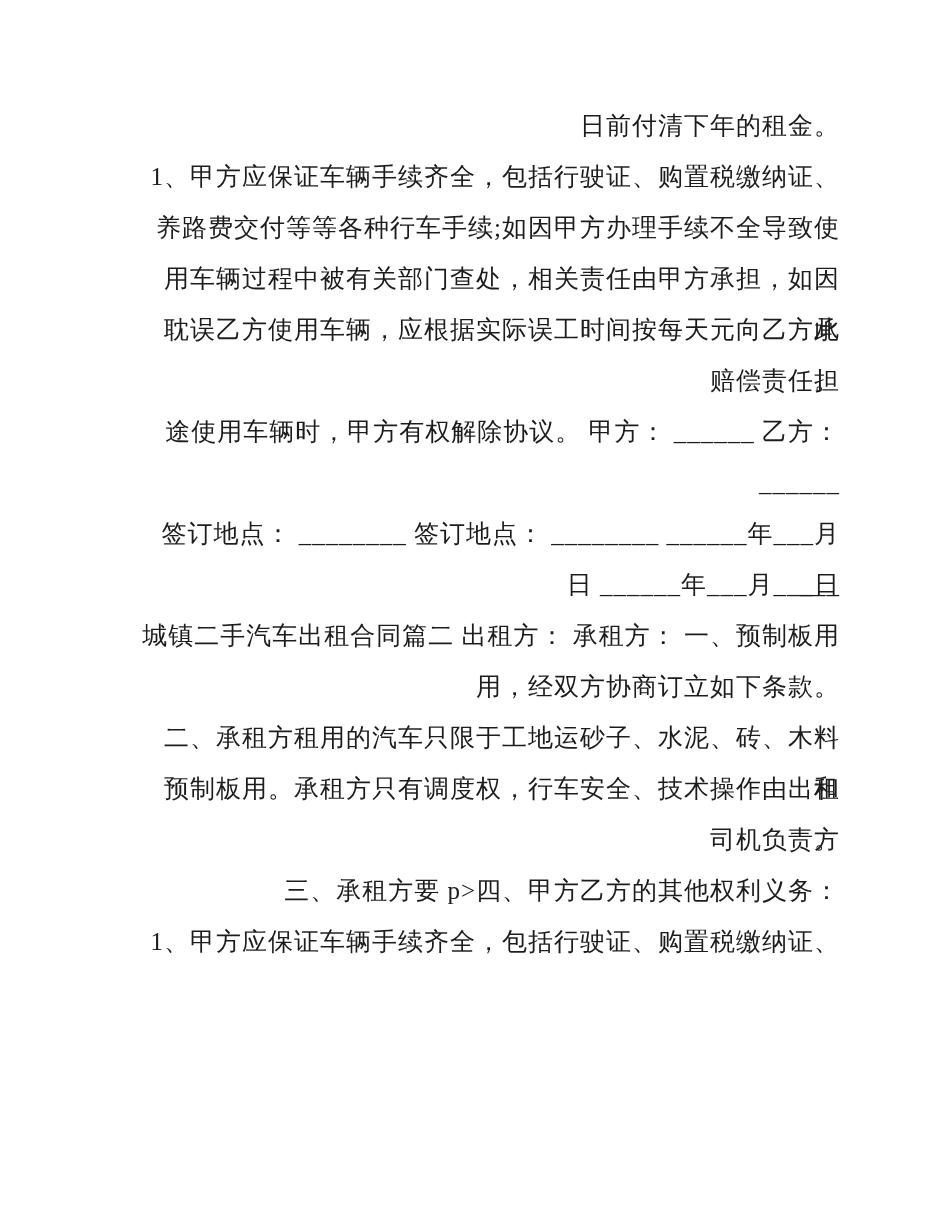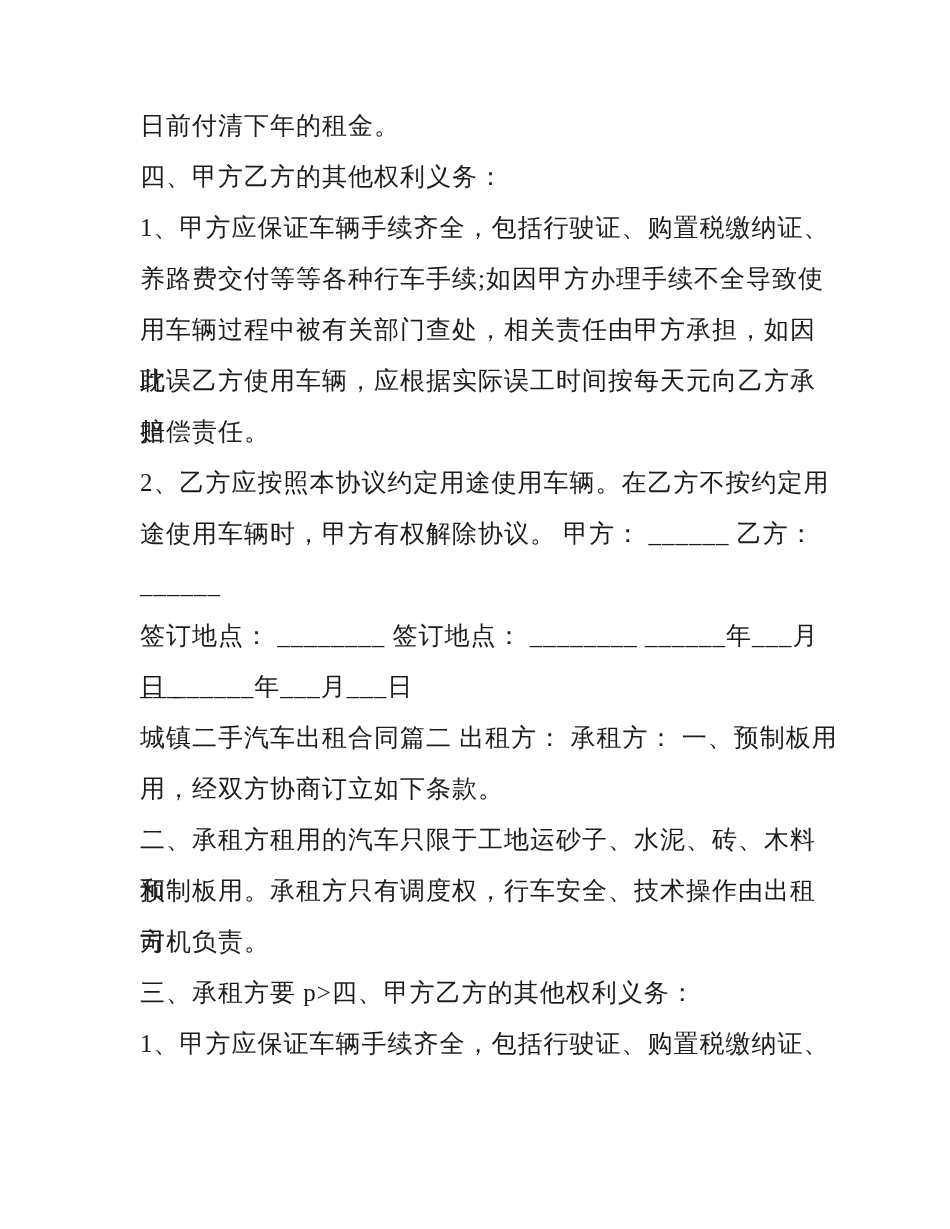--- a/index.html
+++ b/index.html
@@ -20,36 +20,34 @@
     background: #ffffff;
     font-family: "Liberation Serif", "DejaVu Serif", serif;
     font-size: 25px;
     color: #1c1c1c;
     letter-spacing: 1px;
   }
   .doc-line {
     line-height: 51px;
     height: 51px;
     white-space: pre-wrap;
-    text-align: left;
+    text-align: right;
     overflow: visible;
   }
 </style>
 </head>
 <body>
 
 <div class="doc-page">
   <div class="doc-line">日前付清下年的租金。</div>
-  <div class="doc-line">四、甲方乙方的其他权利义务：</div>
   <div class="doc-line">1、甲方应保证车辆手续齐全，包括行驶证、购置税缴纳证、</div>
   <div class="doc-line">养路费交付等等各种行车手续;如因甲方办理手续不全导致使</div>
   <div class="doc-line">用车辆过程中被有关部门查处，相关责任由甲方承担，如因此</div>
   <div class="doc-line">耽误乙方使用车辆，应根据实际误工时间按每天元向乙方承担</div>
   <div class="doc-line">赔偿责任。</div>
-  <div class="doc-line">2、乙方应按照本协议约定用途使用车辆。在乙方不按约定用</div>
   <div class="doc-line">途使用车辆时，甲方有权解除协议。 甲方： ______ 乙方：</div>
   <div class="doc-line">______</div>
   <div class="doc-line">签订地点： ________ 签订地点： ________ ______年___月___</div>
   <div class="doc-line">日 ______年___月___日</div>
   <div class="doc-line">城镇二手汽车出租合同篇二 出租方： 承租方： 一、预制板用</div>
   <div class="doc-line">用，经双方协商订立如下条款。</div>
   <div class="doc-line">二、承租方租用的汽车只限于工地运砂子、水泥、砖、木料和</div>
   <div class="doc-line">预制板用。承租方只有调度权，行车安全、技术操作由出租方</div>
   <div class="doc-line">司机负责。</div>
   <div class="doc-line">三、承租方要 p&gt;四、甲方乙方的其他权利义务：</div>

